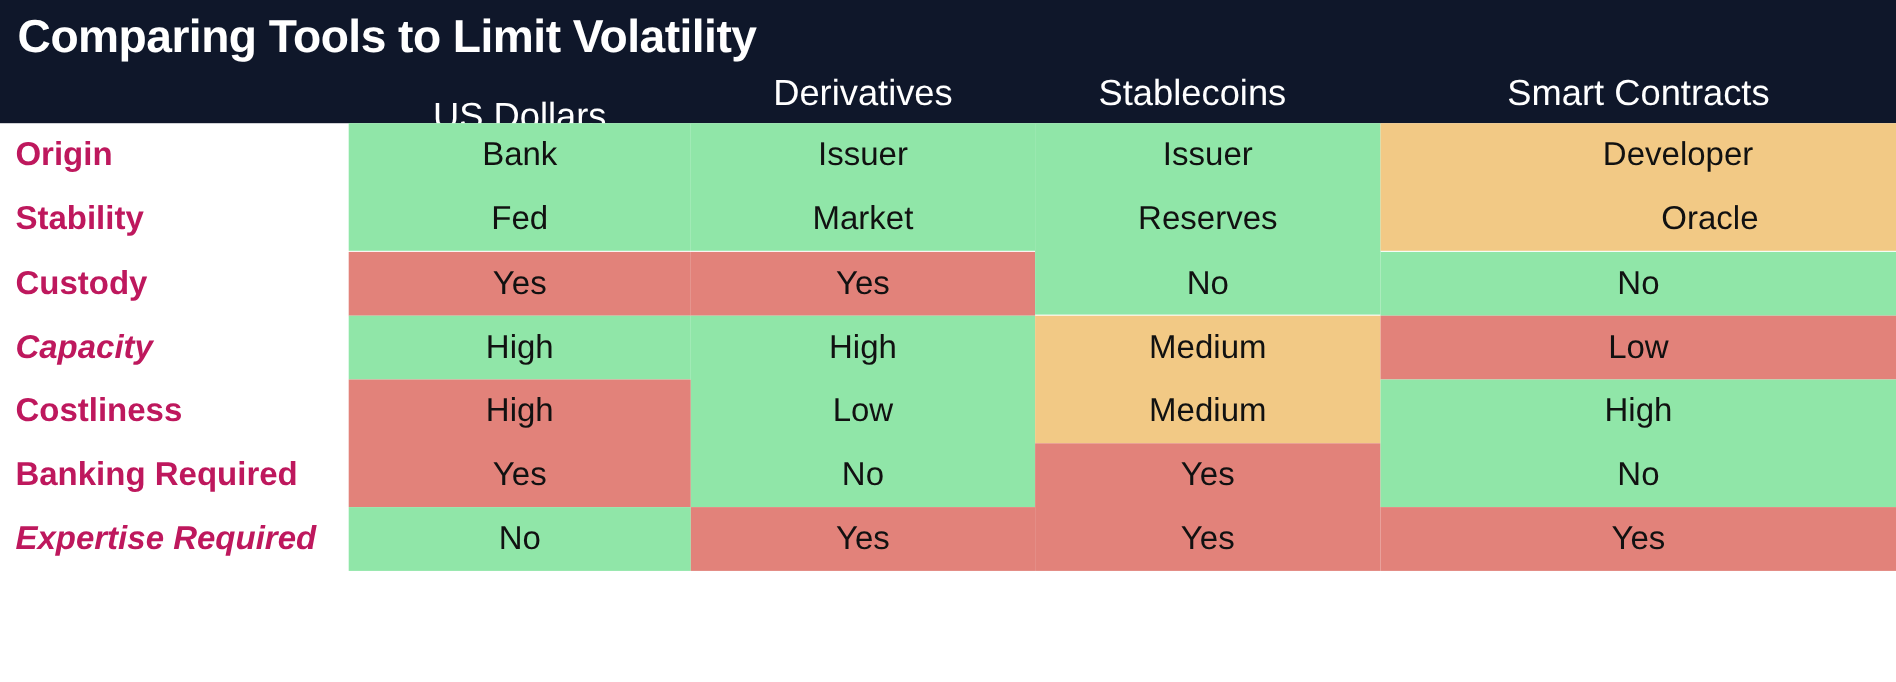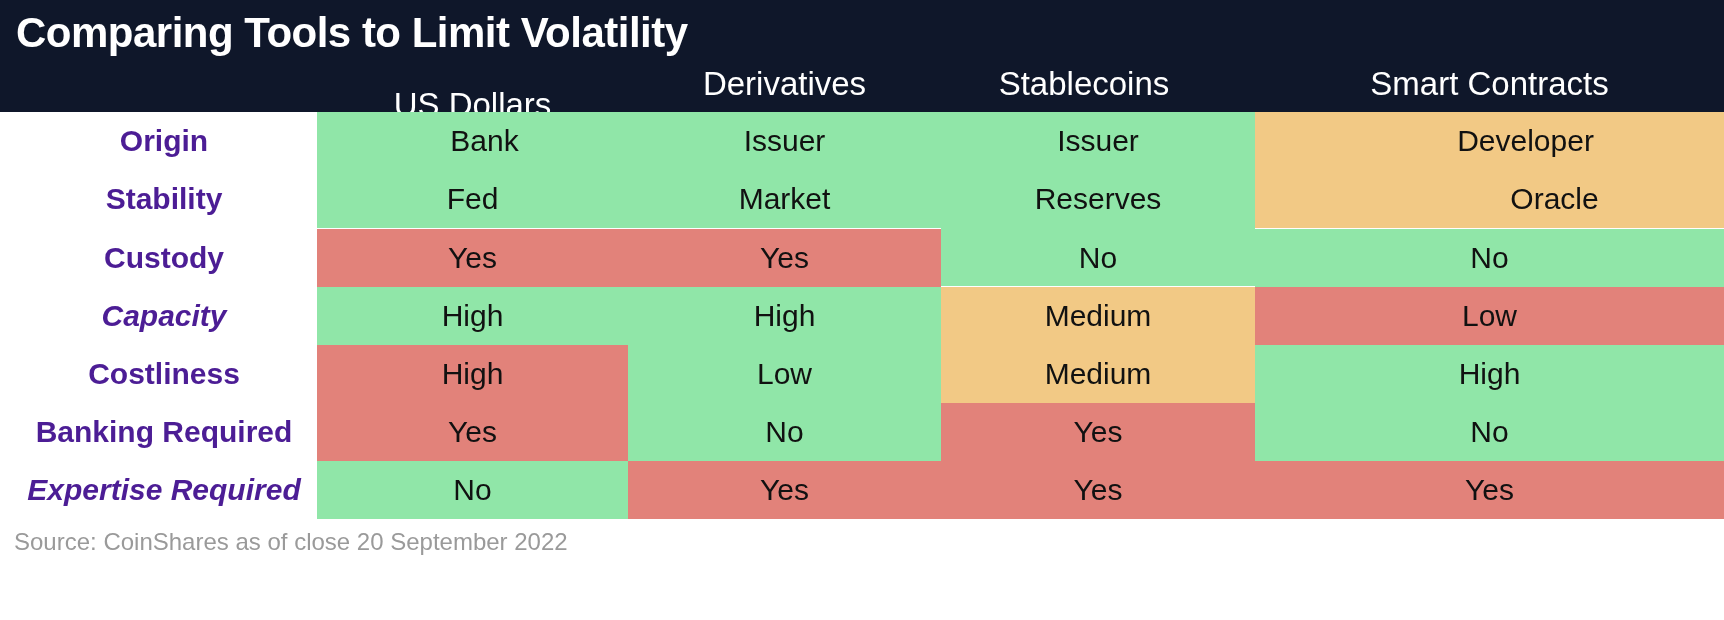--- a/index.html
+++ b/index.html
@@ -68,22 +68,22 @@
     position: absolute;
   }
 
   
   .row-label {
     position: absolute;
     left: 14px;
     width: 300px;
     font-size: 30px;
     font-weight: bold;
-    color: #4c1d95;
-    text-align: center;
+    color: #be185d;
+    text-align: left;
     white-space: nowrap;
   }
 
   
   .cell-value {
     position: absolute;
     font-size: 30px;
     color: #111111;
     text-align: center;
     white-space: nowrap;
@@ -138,21 +138,21 @@
     <div id="labels-layer">
         <div class="row-label" style="top: 0px; height: 58px; line-height: 58px;">Origin</div>
         <div class="row-label" style="top: 58px; height: 58px; line-height: 58px;">Stability</div>
         <div class="row-label" style="top: 117px; height: 58px; line-height: 58px;">Custody</div>
         <div class="row-label" style="top: 175px; height: 58px; line-height: 58px; font-style: italic;">Capacity</div>
         <div class="row-label" style="top: 233px; height: 58px; line-height: 58px;">Costliness</div>
         <div class="row-label" style="top: 291px; height: 58px; line-height: 58px;">Banking Required</div>
         <div class="row-label" style="top: 349px; height: 58px; line-height: 58px; font-style: italic;">Expertise Required</div>
       </div>
     <div id="values-layer">
-        <div class="cell-value" style="left: 317px; width: 311px; top: 0px; height: 58px; line-height: 58px; padding-left: 12px;">Bank</div>
+        <div class="cell-value" style="left: 317px; width: 311px; top: 0px; height: 58px; line-height: 58px;">Bank</div>
         <div class="cell-value" style="left: 628px; width: 313px; top: 0px; height: 58px; line-height: 58px;">Issuer</div>
         <div class="cell-value" style="left: 941px; width: 314px; top: 0px; height: 58px; line-height: 58px;">Issuer</div>
         <div class="cell-value" style="left: 1255px; width: 469px; top: 0px; height: 58px; line-height: 58px; margin-left: 36px;">Developer</div>
         <div class="cell-value" style="left: 317px; width: 311px; top: 58px; height: 58px; line-height: 58px;">Fed</div>
         <div class="cell-value" style="left: 628px; width: 313px; top: 58px; height: 58px; line-height: 58px;">Market</div>
         <div class="cell-value" style="left: 941px; width: 314px; top: 58px; height: 58px; line-height: 58px;">Reserves</div>
         <div class="cell-value" style="left: 1320px; width: 469px; top: 58px; height: 58px; line-height: 58px;">Oracle</div>
         <div class="cell-value" style="left: 317px; width: 311px; top: 117px; height: 58px; line-height: 58px;">Yes</div>
         <div class="cell-value" style="left: 628px; width: 313px; top: 117px; height: 58px; line-height: 58px;">Yes</div>
         <div class="cell-value" style="left: 941px; width: 314px; top: 117px; height: 58px; line-height: 58px;">No</div>
@@ -169,15 +169,14 @@
         <div class="cell-value" style="left: 628px; width: 313px; top: 291px; height: 58px; line-height: 58px;">No</div>
         <div class="cell-value" style="left: 941px; width: 314px; top: 291px; height: 58px; line-height: 58px;">Yes</div>
         <div class="cell-value" style="left: 1255px; width: 469px; top: 291px; height: 58px; line-height: 58px;">No</div>
         <div class="cell-value" style="left: 317px; width: 311px; top: 349px; height: 58px; line-height: 58px;">No</div>
         <div class="cell-value" style="left: 628px; width: 313px; top: 349px; height: 58px; line-height: 58px;">Yes</div>
         <div class="cell-value" style="left: 941px; width: 314px; top: 349px; height: 58px; line-height: 58px;">Yes</div>
         <div class="cell-value" style="left: 1255px; width: 469px; top: 349px; height: 58px; line-height: 58px;">Yes</div>
       </div>
   </div>
 
-  <div class="source-note">Source: CoinShares as of close 20 September 2022</div>
 
 </div>
 
 </body></html>

